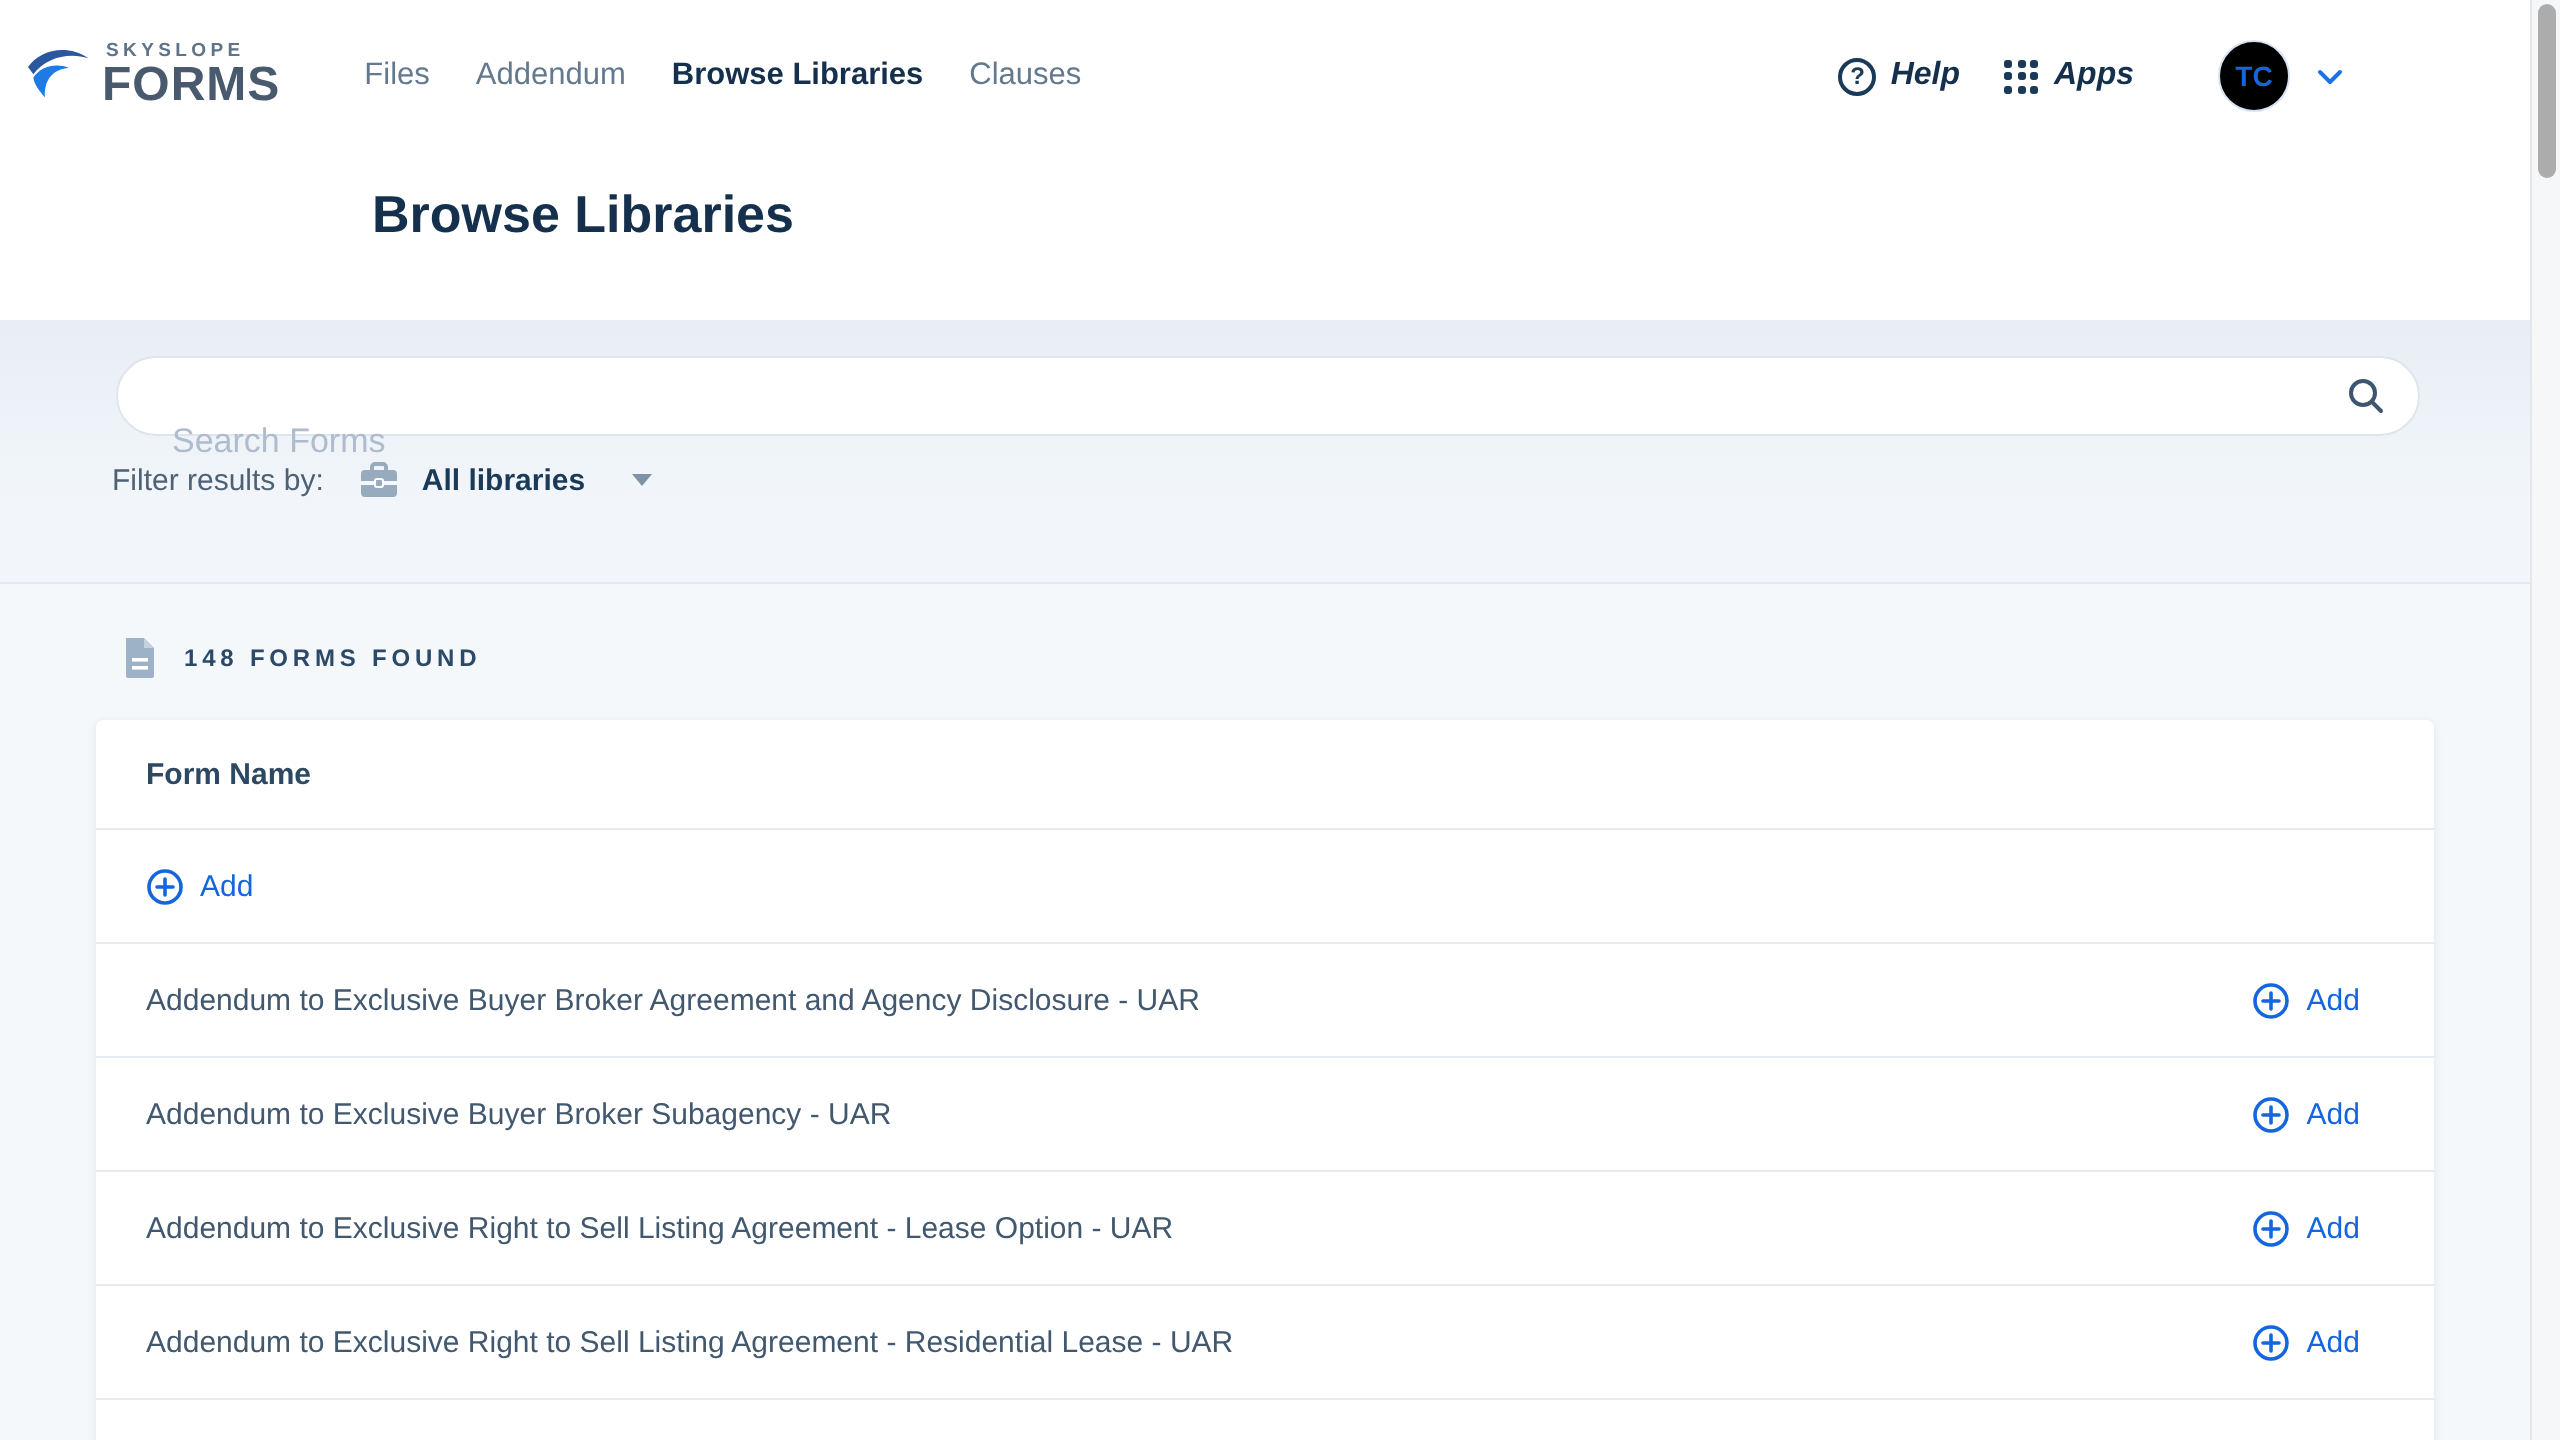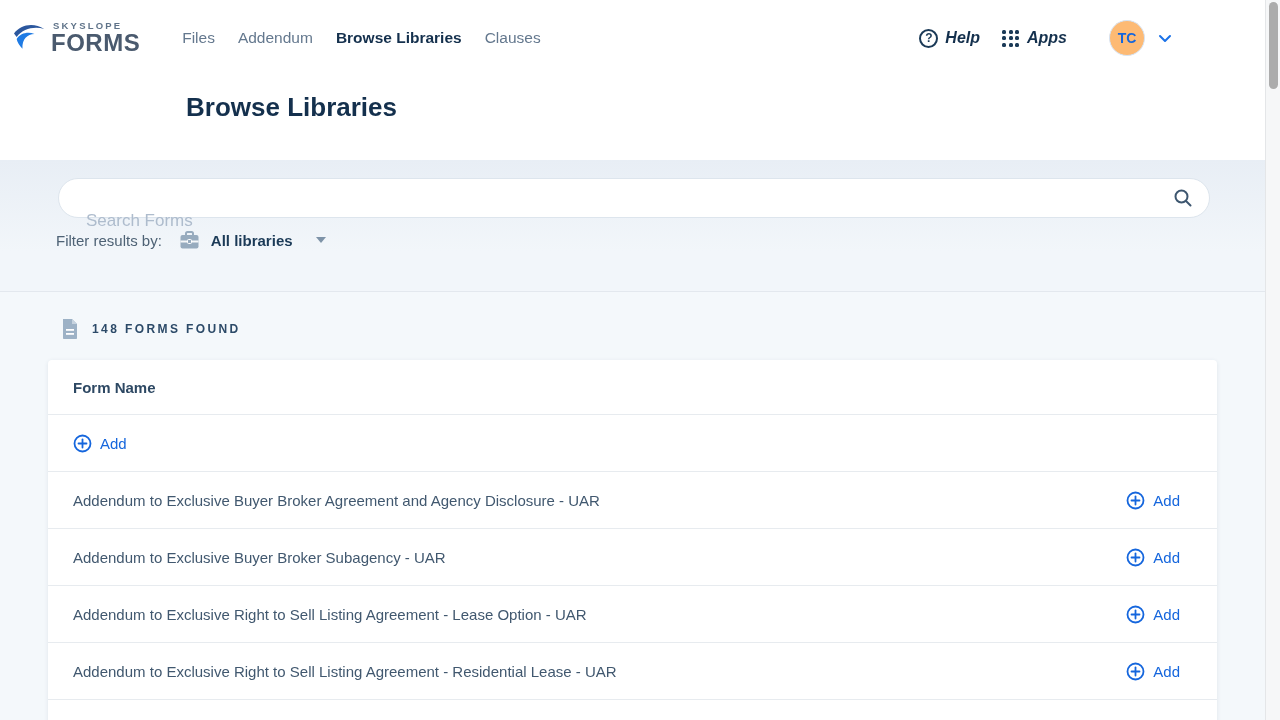--- a/index.html
+++ b/index.html
@@ -42,21 +42,21 @@
     font-size:12px; font-weight:700; color:#1B3A57; margin-right:7px;
   }
   .hdr-label { font-size:16px; font-weight:700; color:#14304D;font-style:italic; }
   .apps-group { margin-left:22px; }
   .apps-icon {
     display:grid; grid-template-columns:repeat(3,4px); grid-auto-rows:4px;
     gap:2.5px; margin-right:8px;
   }
   .apps-icon i { background:#1B3A57; border-radius:1.5px; }
   .avatar {
-    width:36px; height:36px; border-radius:50%; background:#fdba74;
+    width:36px; height:36px; border-radius:50%; background:#000000;
     border:1.5px solid #D6E4F5; margin-left:42px; cursor:pointer;
     display:flex; align-items:center; justify-content:center;
     font-size:14px; font-weight:700; color:#1566DD;
   }
   .chevron-down { margin-left:13px; cursor:pointer; display:flex; }
 
   .page-title {
     font-size:26px; font-weight:700; color:#14304D;
     margin-left:186px; margin-top:24px;
   }

